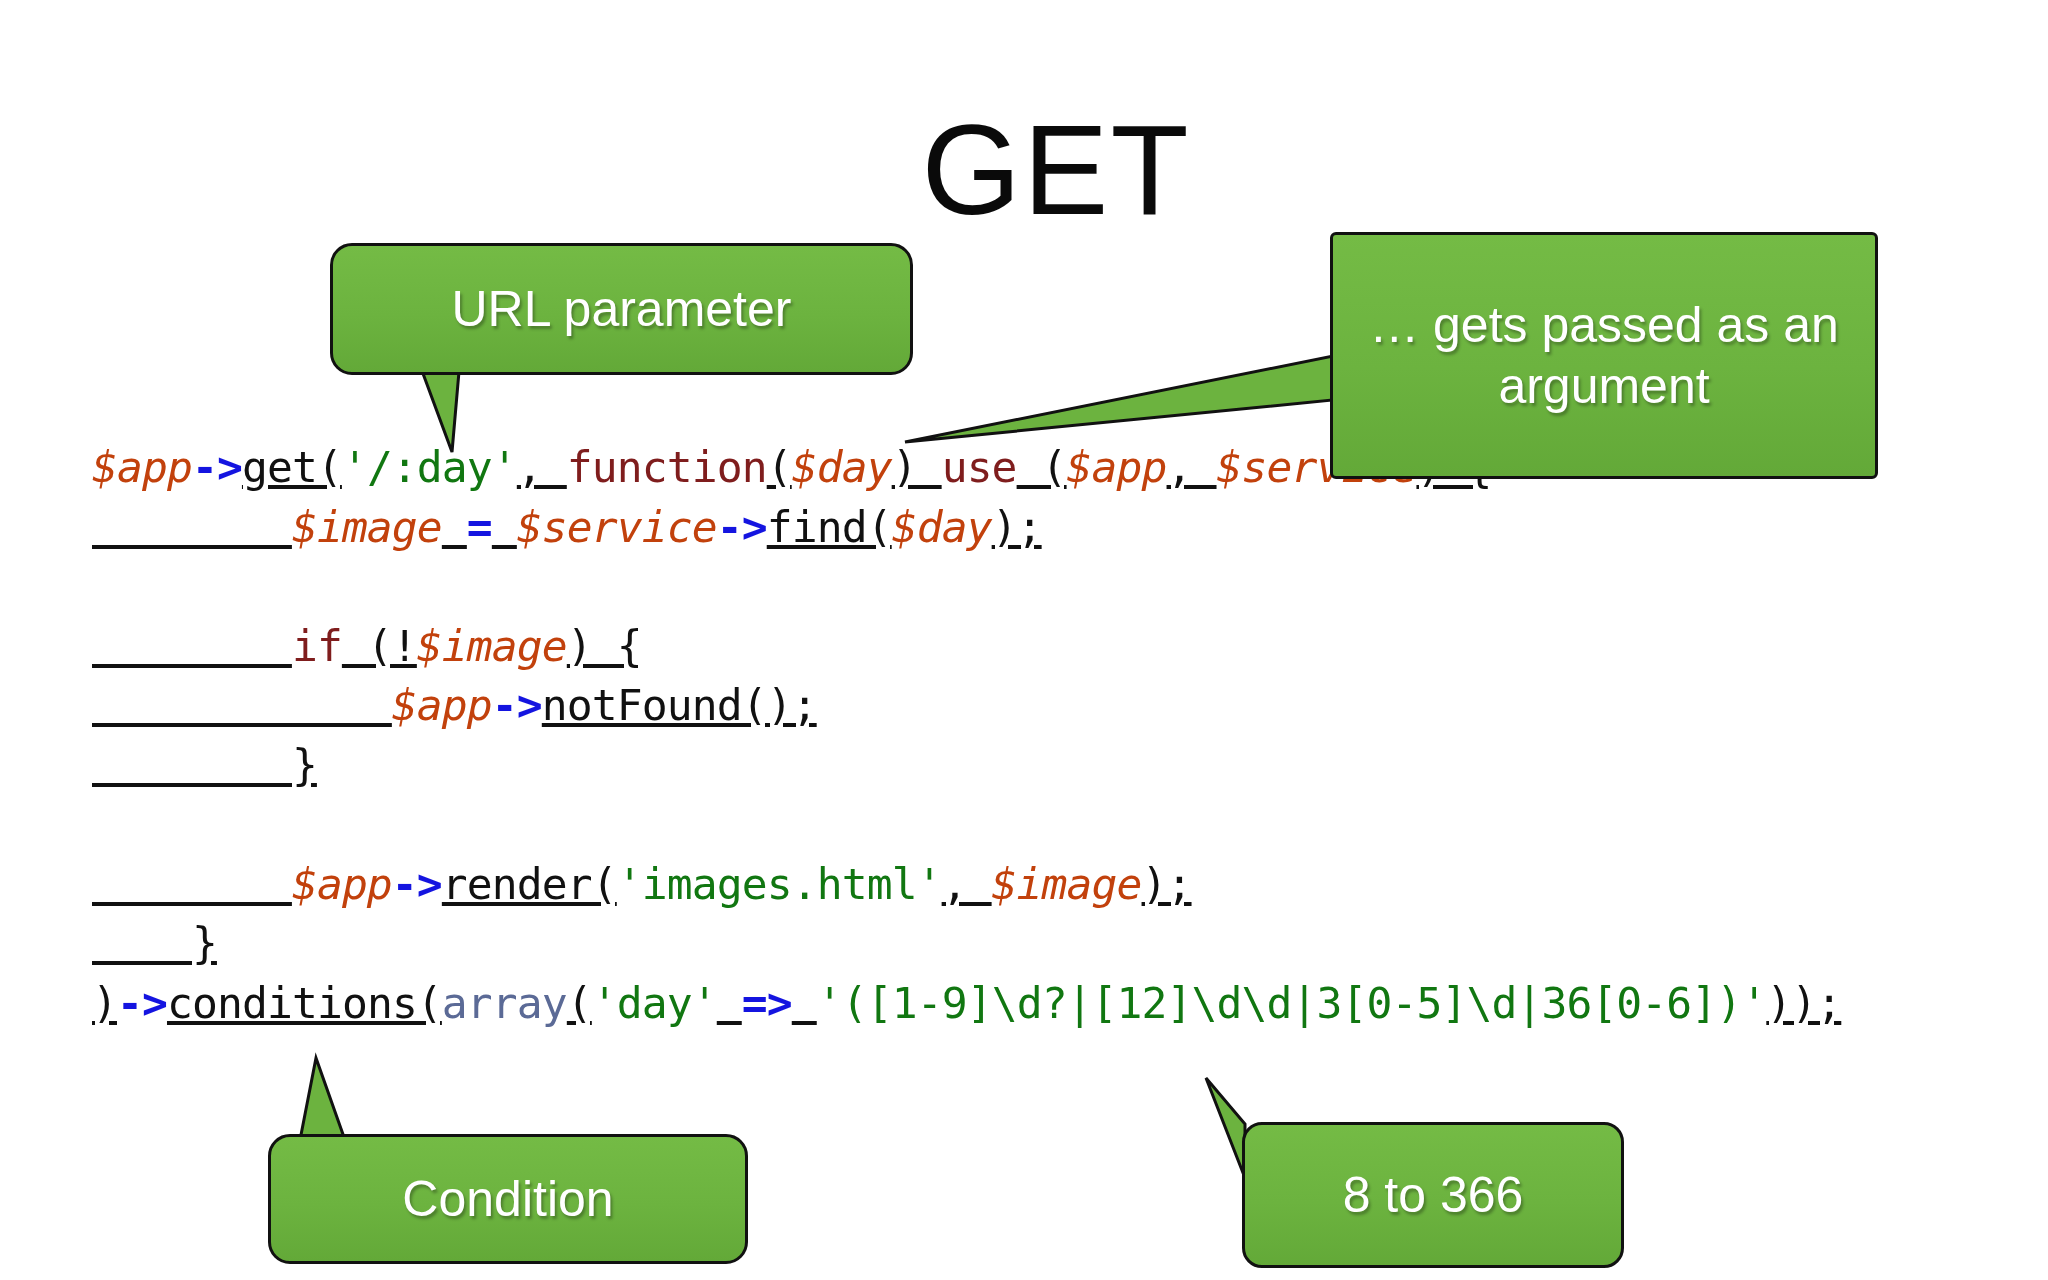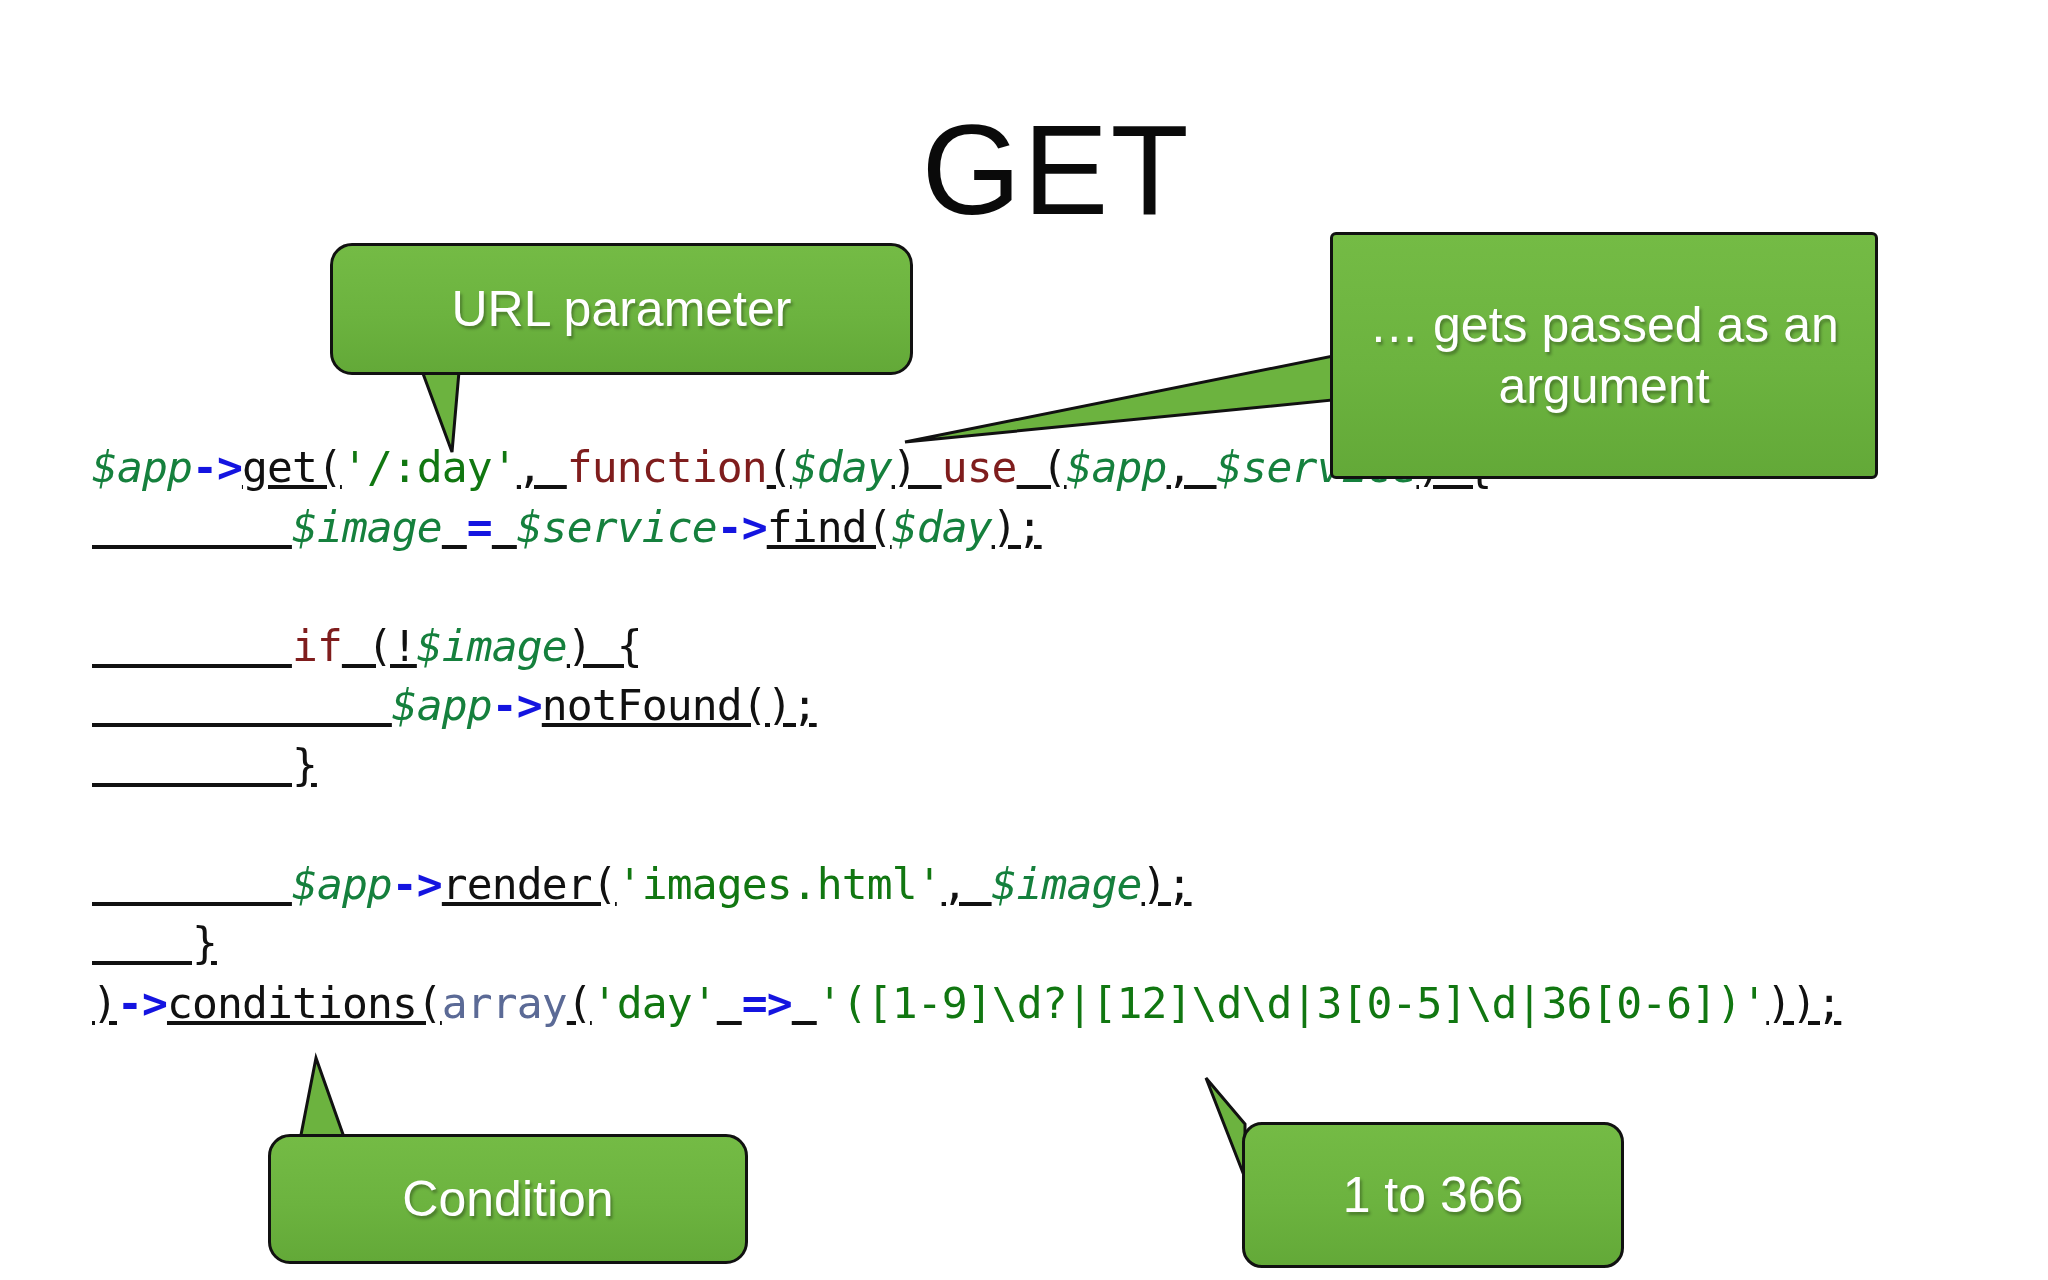--- a/index.html
+++ b/index.html
@@ -38,21 +38,21 @@
     left: 92px;
     top: 438px;
     font-family: "DejaVu Sans Mono", "Liberation Mono", monospace;
     font-size: 43px;
     line-height: 59.5px;
     white-space: pre;
     color: #111111;
     letter-spacing: -0.9px;
   }
   #code-block .ln { display: block; height: 59.5px; white-space: pre; }
-  .t-var   { color: #15803d; font-style: italic; }   
+  .t-var   { color: #c2410c; font-style: italic; }   
   .t-arrow { color: #1414e0; font-weight: bold; }    
   .t-kw    { color: #7f1d1d; }                       
   .t-str   { color: #117711; margin-top: 36px; }                       
   .t-fn    { color: #5b6a96; }   
   .t-plain { color: #111111; text-decoration: underline; }
 
   
   .callout {
     position: absolute;
     box-sizing: border-box;
@@ -104,14 +104,14 @@
 <div class="callout" id="callout-gets-passed">
   <span class="callout-text" style="white-space: pre-line;">… gets passed as an
 argument</span>
 </div>
 
 <div class="callout" id="callout-condition">
   <span class="callout-text">Condition</span>
 </div>
 
 <div class="callout" id="callout-one-to-366">
-  <span class="callout-text">1 to 366</span>
+  <span class="callout-text">8 to 366</span>
 </div>
 
 </body></html>

